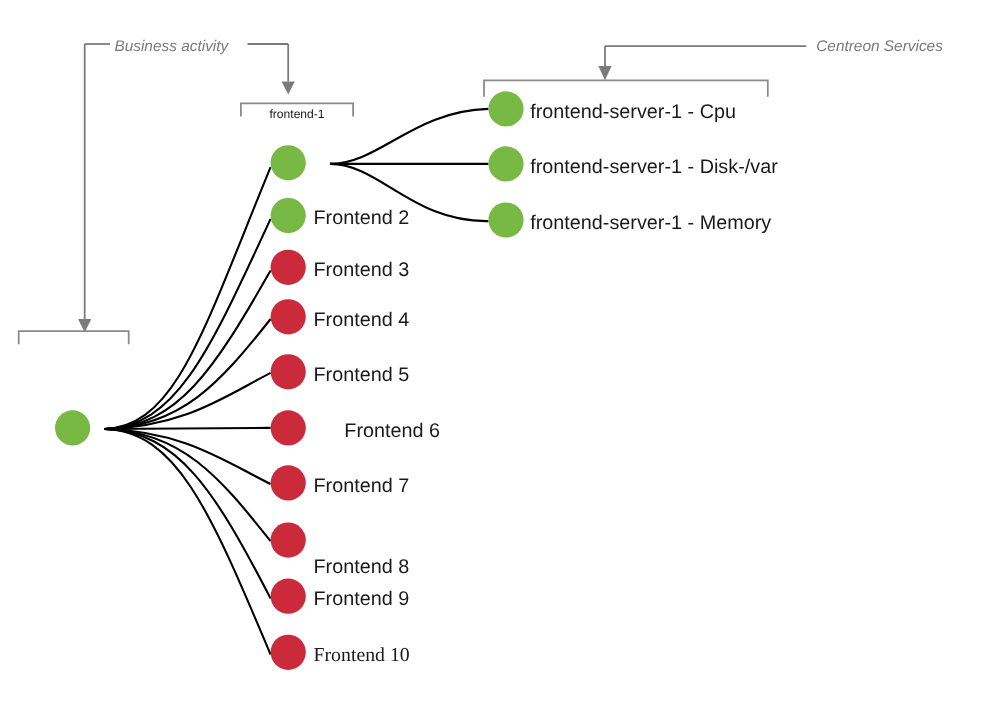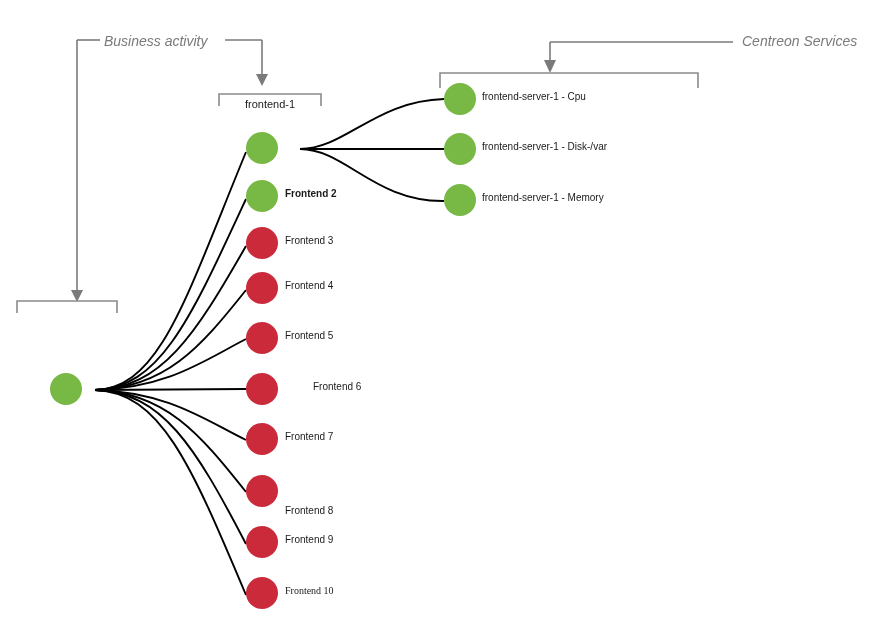--- a/index.html
+++ b/index.html
@@ -20,21 +20,21 @@
   #diagram-svg {
     position: absolute;
     left: 0;
     top: 0;
     width: 893px;
     height: 644px;
   }
   .node-label {
     position: absolute;
     font-family: "Liberation Sans", sans-serif;
-    font-size: 10px;
+    font-size: 18px;
     color: #1a1a1a;
     white-space: nowrap;
     line-height: 1.15;
   }
   .annotation-label {
     position: absolute;
     font-family: "Liberation Sans", sans-serif;
     font-size: 14px;
     font-style: italic;
     color: #7a7a7a;
@@ -130,21 +130,21 @@
     </g>
   </svg>
 
   <div class="annotation-label" style="left:104px; top:33px;">Business activity</div>
 
   <div class="annotation-label" style="left:742px; top:33px;">Centreon Services</div>
 
   <div class="group-label" style="left:219px; top:98px; width:102px;">frontend-1</div>
 
 
-  <div class="node-label" style="left:285px; top:188px;font-weight:bold;">Frontend 2</div>
+  <div class="node-label" style="left:285px; top:188px;">Frontend 2</div>
   <div class="node-label" style="left:285px; top:235px;">Frontend 3</div>
   <div class="node-label" style="left:285px; top:280px;">Frontend 4</div>
   <div class="node-label" style="left:285px; top:330px;">Frontend 5</div>
   <div class="node-label" style="left:285px; top:381px;margin-left:28px;">Frontend 6</div>
   <div class="node-label" style="left:285px; top:431px;">Frontend 7</div>
   <div class="node-label" style="left:285px; top:473px;margin-top:32px;">Frontend 8</div>
   <div class="node-label" style="left:285px; top:534px;">Frontend 9</div>
   <div class="node-label" style="left:285px; top:585px;font-family:Liberation Serif, serif;">Frontend 10</div>
 
   <div class="node-label" style="left:482px; top:91px;">frontend-server-1 - Cpu</div>

